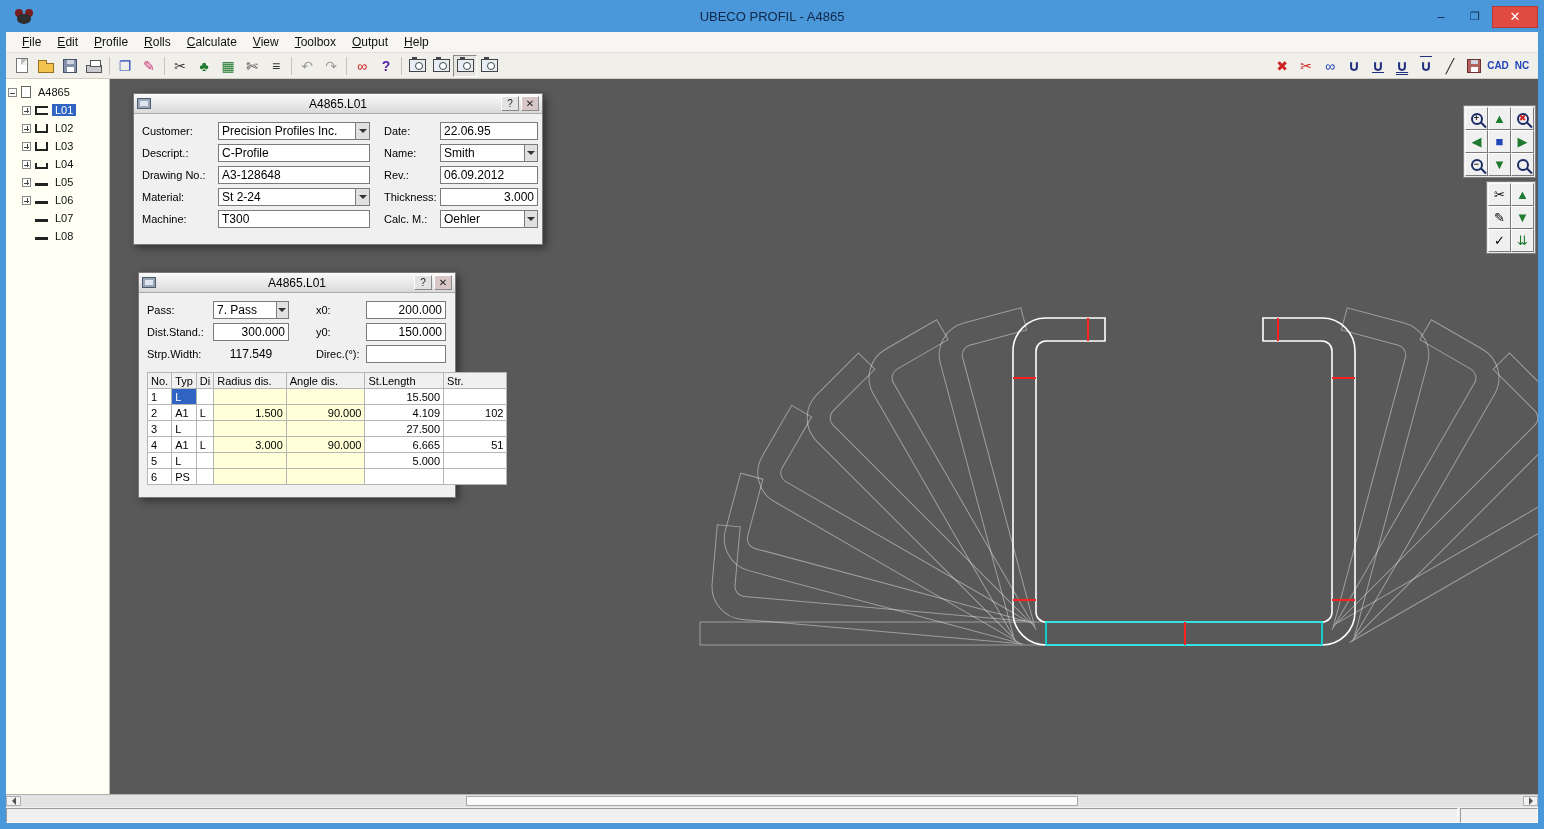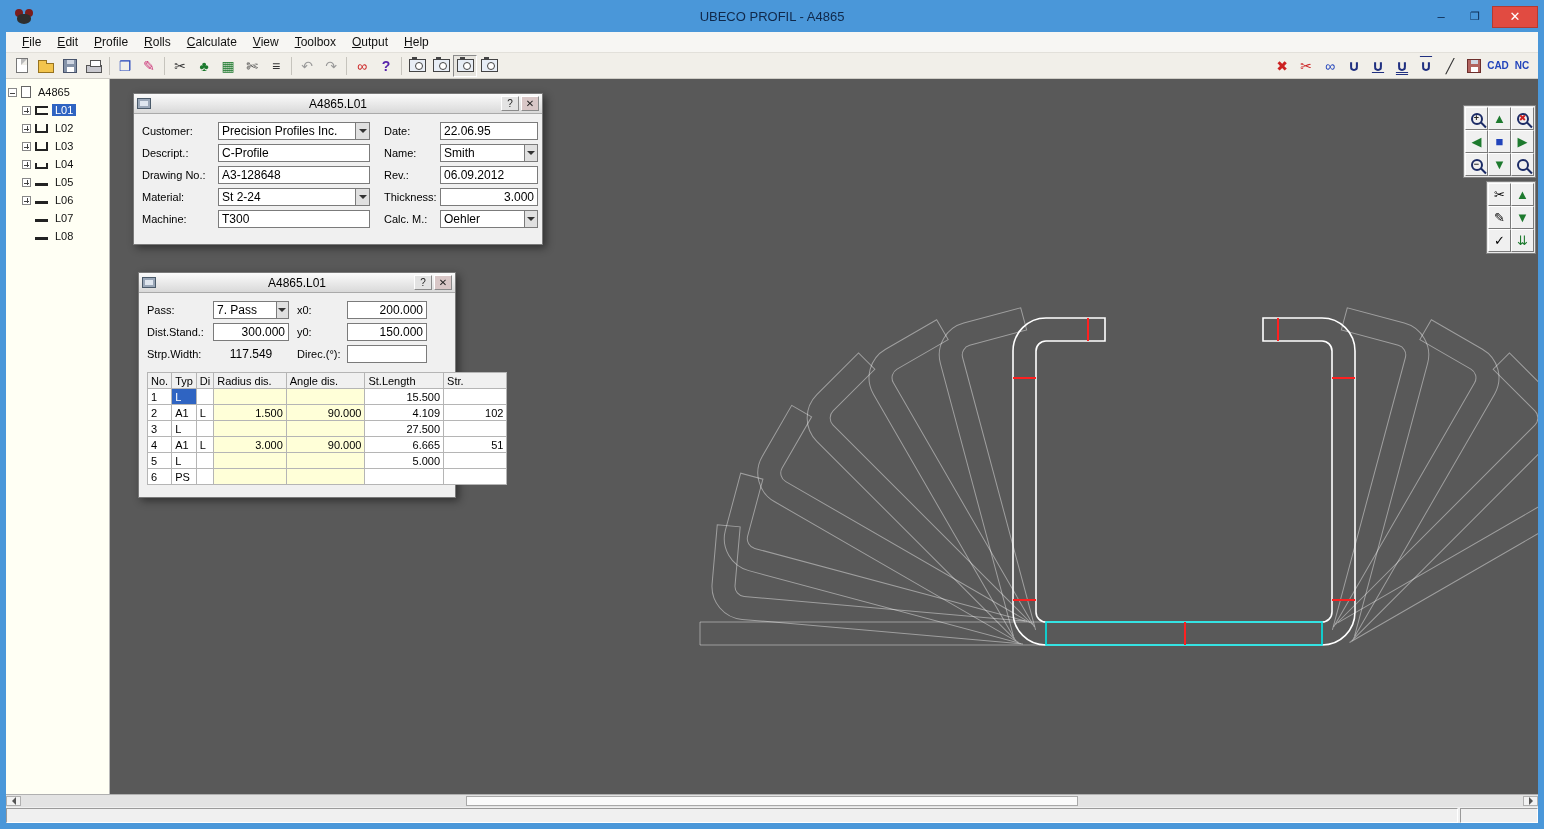--- a/index.html
+++ b/index.html
@@ -96,21 +96,21 @@
   .d1-cols { display:flex; }
   .d1-left .fld-label { width:76px; flex:0 0 76px; }
   .d1-left .fwrap { width:152px; }
   .d1-right { margin-left:14px; }
   .d1-right .fld-label { width:56px; flex:0 0 56px; }
   .d1-right .fwrap { width:98px; }
   .fwrap .fld, .fwrap .combo { width:100%; }
   
   .d2-left .fld-label { width:66px; flex:0 0 66px; }
   .d2-left .fwrap { width:76px; }
-  .d2-right { margin-left:8px; }
+  .d2-right { margin-left:27px; }
   .d2-right .fld-label { width:50px; flex:0 0 50px; }
   .d2-right .fwrap { width:80px; }
   .ptable { border-collapse:collapse; margin-top:6px; font-size:11px; background:#fff; }
   .ptable th, .ptable td { border:1px solid #b5b5b5; height:16px; padding:0 3px; font-weight:normal; text-align:left; white-space:nowrap; overflow:hidden;margin-left:36px; }
   .ptable th { background:#f0f0f0; }
   .c0{width:26px;} .c1{width:25px;} .c2{width:16px;} .c3{width:62px;} .c4{width:62px;} .c5{width:58px;} .c6{width:27px;}
   .ptable td.yel { background:#ffffd8; }
   .ptable td.num { text-align:right;padding-left:41px; }
   .ptable td.sel { background:#2f64c2; color:#fff; }
   

